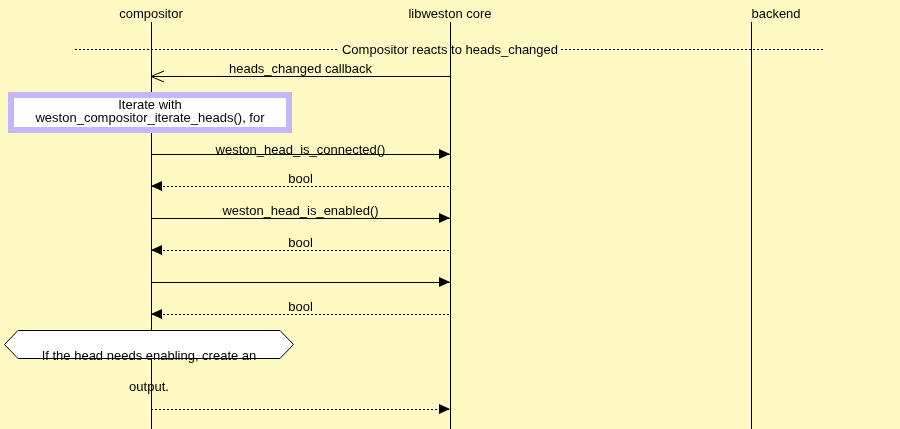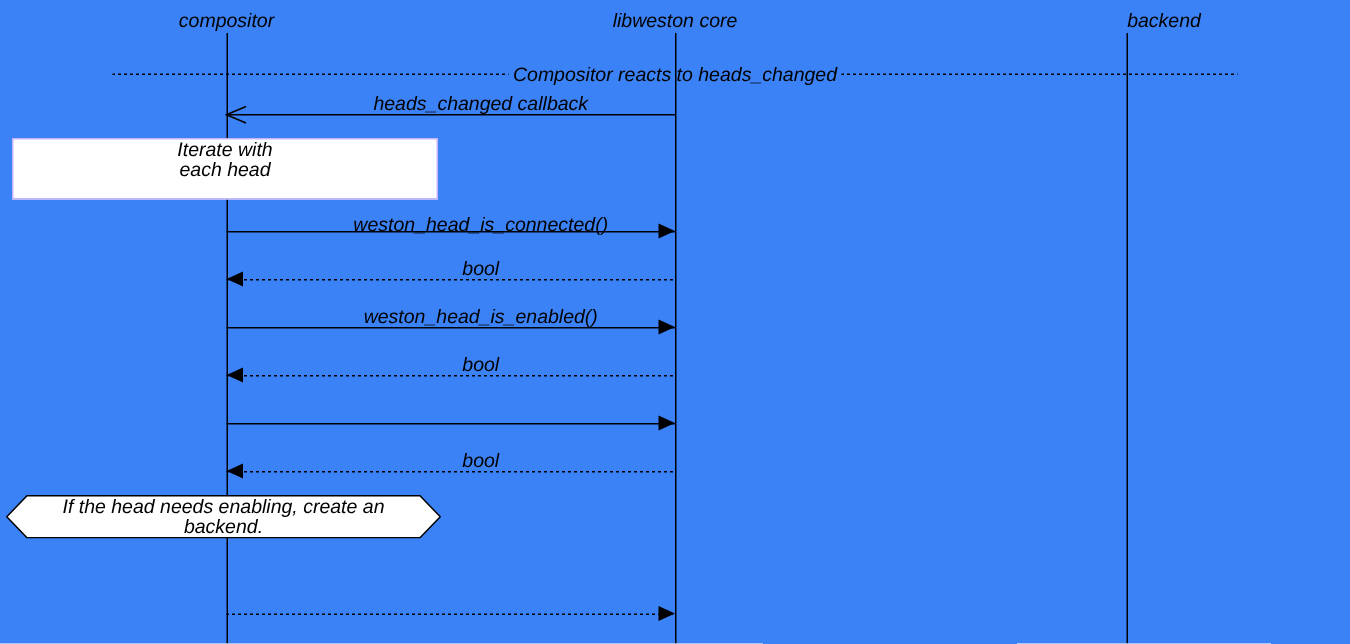--- a/index.html
+++ b/index.html
@@ -1,25 +1,24 @@
 <!DOCTYPE html>
 <html><head>
 <meta charset="utf-8">
 <style>
   html, body { margin: 0; padding: 0; background: #ffffff; }
   .canvas {
     position: relative;
     width: 900px;
     height: 429px;
-    background: #3b82f6;
+    background: #fef9c3;
     font-family: "Liberation Sans", "DejaVu Sans", sans-serif;
     font-size: 13px;
     color: #000000;
     overflow: hidden;
-    font-style: italic;
   }
   .actor-label {
     position: absolute;
     top: 6px;
     transform: translateX(-50%);
     white-space: nowrap;
     z-index: 3;
   }
   .lifeline {
     position: absolute;
@@ -48,21 +47,20 @@
     padding: 0 3px;
     white-space: nowrap;
   }
   .msg-label {
     position: absolute;
     left: 151px;
     width: 299px;
     text-align: center;
     white-space: nowrap;
     z-index: 1;
-    padding-left: 20px;
   }
   .msg-line {
     position: absolute;
     left: 151px;
     width: 299px;
     height: 1px;
     z-index: 1;
   }
   .solid { background: #000000; }
   .dotted { background: repeating-linear-gradient(90deg, #000 0 2px, transparent 2px 4px); }
@@ -89,21 +87,21 @@
     left: 150px;
     z-index: 1;
   }
   .note-box {
     position: absolute;
     left: 8px;
     top: 92px;
     width: 284px;
     height: 41px;
     box-sizing: border-box;
-    border: 1px solid #c4b5fd;
+    border: 6px solid #c4b5fd;
     background: #ffffff;
     text-align: center;
     line-height: 13px;
     z-index: 2;
   }
   .note-box div { white-space: nowrap; }
   .hex-note {
     position: absolute;
     left: 4px;
     width: 290px;
@@ -111,21 +109,21 @@
     z-index: 2;
   }
   .hex-note svg { position: absolute; left: 0; top: 0; }
   .hex-text {
     position: absolute;
     left: 0; top: 1px;
     width: 290px;
     text-align: center;
     line-height: 13px;
   }
-  .hex-text div { white-space: nowrap; }
+  .hex-text div { white-space: nowrap; margin-top: 18px; }
 </style>
 </head>
 <body>
 
 <div class="canvas">
 
   <div class="actor-label" style="left:151px">compositor</div>
   <div class="actor-label" style="left:450px">libweston core</div>
   <div class="actor-label" style="left:776px">backend</div>
 
@@ -140,21 +138,21 @@
   </div>
 
   <div class="msg-label" style="top:61px">heads_changed callback</div>
   <div class="msg-line solid" style="top:76px"></div>
   <svg class="open-arrow" style="top:69px" width="15" height="15">
     <path d="M14 2 L1 7.5 L14 13" fill="none" stroke="#000000" stroke-width="1"></path>
   </svg>
 
   <div class="note-box">
     <div>Iterate with</div>
-    <div>each head</div>
+    <div>weston_compositor_iterate_heads(), for</div>
   </div>
 
   <div class="msg-label" style="top:142px">weston_head_is_connected()</div>
   <div class="msg-line solid" style="top:154px"></div>
   <div class="arrow-right" style="top:149px"></div>
 
   <div class="msg-label" style="top:171px">bool</div>
   <div class="msg-line dotted" style="top:186px"></div>
   <div class="arrow-left" style="top:181px"></div>
 
@@ -172,21 +170,21 @@
   <div class="msg-label" style="top:299px">bool</div>
   <div class="msg-line dotted" style="top:314px"></div>
   <div class="arrow-left" style="top:309px"></div>
 
   <div class="hex-note" style="top:330px">
     <svg width="290" height="29">
       <polygon points="0.5,14.5 14,0.5 276,0.5 289.5,14.5 276,28.5 14,28.5" fill="#ffffff" stroke="#000000" stroke-width="1"></polygon>
     </svg>
     <div class="hex-text">
       <div>If the head needs enabling, create an</div>
-      <div>backend.</div>
+      <div>output.</div>
     </div>
   </div>
 
 
   <div class="msg-line dotted" style="top:409px"></div>
   <div class="arrow-right" style="top:404px"></div>
 
 </div>
 
 </body></html>

